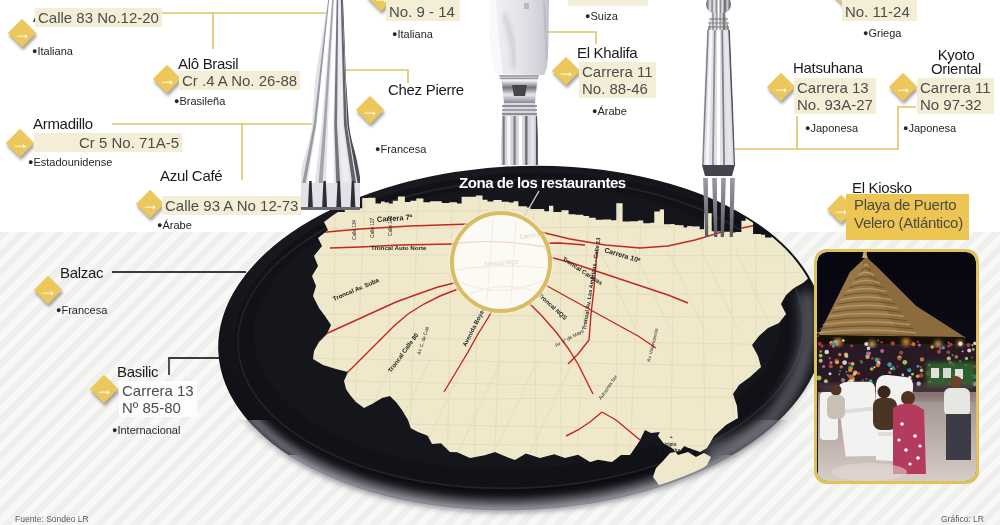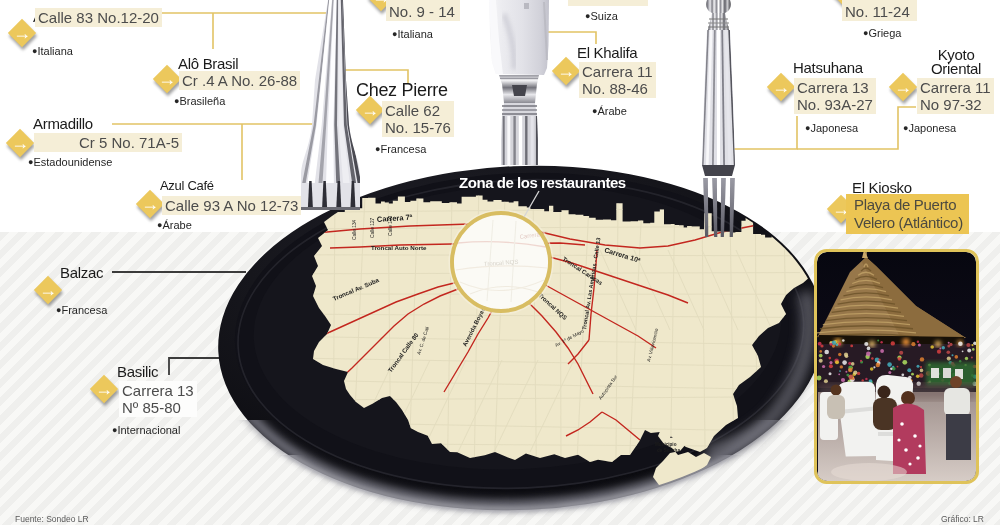--- a/index.html
+++ b/index.html
@@ -6,21 +6,21 @@
 #stripes{position:absolute;left:0;top:232px;width:1000px;height:293px;background:repeating-linear-gradient(135deg,#efefed 0 6.5px,#f8f8f6 6.5px 13px);}
 svg{position:absolute;left:0;top:0;}
 .nm{position:absolute;font-weight:400;font-size:15px;letter-spacing:-0.3px;color:#1b1b1b;white-space:nowrap;line-height:14px;}
 .band{position:absolute;background:#f5eed7;color:#4c4c4c;font-size:15px;line-height:17px;padding:1px 3px;white-space:nowrap;}
 .bandw{background:#fdfdfc;}
 .cui{position:absolute;font-size:11px;color:#262626;white-space:nowrap;}
 .cui b{font-size:9px;font-weight:normal;vertical-align:1px;}
 .dwrap{position:absolute;width:28px;height:28px;filter:drop-shadow(1.5px 3px 1.5px rgba(110,110,110,0.65));}
 .dia{position:absolute;left:4px;top:4px;width:20px;height:20px;background:#ecc85c;transform:rotate(45deg);}
 .arr{position:absolute;left:0;top:0;width:28px;height:28px;display:flex;align-items:center;justify-content:center;color:#fff;font-weight:700;font-size:18px;}
-.kio{position:absolute;background:#ecc553;color:#4c4a40;font-size:15px;letter-spacing:-0.3px;line-height:18px;padding:2px 6px 2px 8px;}
+.kio{position:absolute;background:#ecc553;color:#4c4a40;font-size:15px;letter-spacing:-0.3px;line-height:18px;padding:2px 6px 8px 8px;}
 .ft{position:absolute;font-size:8.5px;color:#5a5a5a;}
 .zona{position:absolute;font-weight:700;font-size:15px;letter-spacing:-0.45px;color:#ffffff;white-space:nowrap;}
 </style></head><body>
 <div id="wrap">
 
 <div id="stripes"></div>
 <svg width="1000" height="525" viewBox="0 0 1000 525">
 <defs>
 <linearGradient id="silv" x1="0" y1="0" x2="1" y2="0">
 <stop offset="0" stop-color="#4e4e55"></stop>
@@ -556,30 +556,29 @@
       <span class="arr">→</span>
     </div>
 <div class="nm" style="left:33px;top:117px;font-size:15px">Armadillo</div>
 <div class="band" style="left:34px;top:133px;padding-left:45px;">Cr 5 No. 71A-5</div>
 <div class="cui" style="left:28px;top:156px"><b>●</b>Estadounidense</div>
 
 <div class="dwrap" style="left:136px;top:190px">
       <div class="dia"></div>
       <span class="arr">→</span>
     </div>
-<div class="nm" style="left:160px;top:179px;font-size:13px">Azul Café</div>
+<div class="nm" style="left:160px;top:169px;font-size:15px">Azul Café</div>
 <div class="band" style="left:162px;top:196px;text-align:center;">Calle 93 A No 12-73</div>
 <div class="cui" style="left:157px;top:219px"><b>●</b>Árabe</div>
 
 <div class="dwrap" style="left:356px;top:96px">
       <div class="dia"></div>
       <span class="arr">→</span>
     </div>
-<div class="nm" style="left:356px;top:83px;font-size:18px">Chez Pierre</div>
-<div class="band" style="left:382px;top:101px;">Calle 62<br>No. 15-76</div>
+<div class="nm" style="left:388px;top:83px;font-size:15px">Chez Pierre</div>
 <div class="cui" style="left:375px;top:143px"><b>●</b>Francesa</div>
 
 <div class="dwrap" style="left:367px;top:-17px">
       <div class="dia"></div>
       <span class="arr">→</span>
     </div>
 <div class="band" style="left:386px;top:-15px;">Calle 69 A<br>No. 9 - 14</div>
 <div class="cui" style="left:392px;top:28px"><b>●</b>Italiana</div>
 
 <div class="band" style="left:568px;top:-13px;width:74px;">&nbsp;</div>

